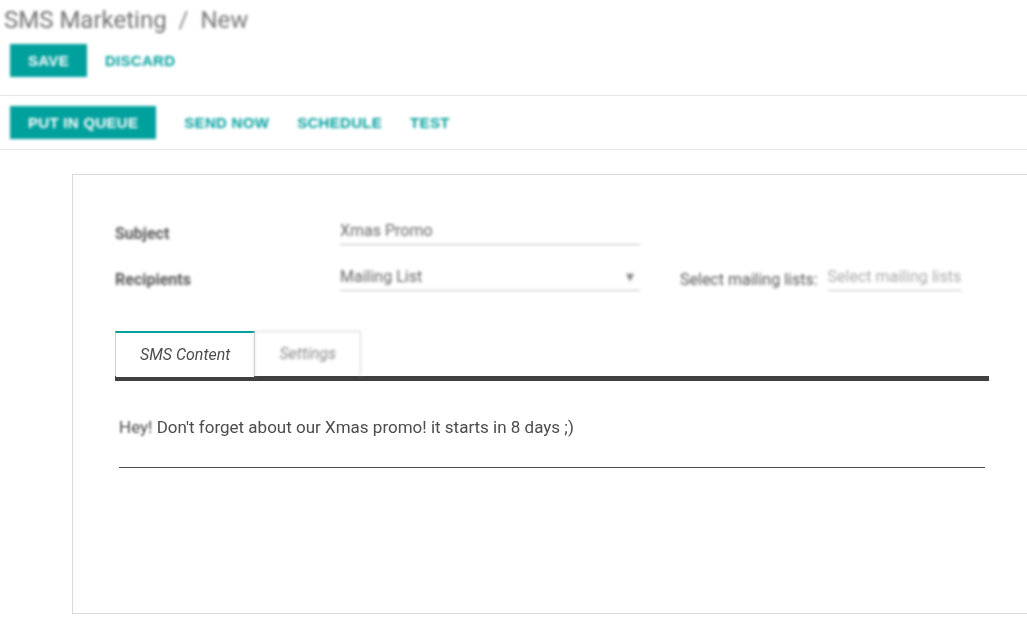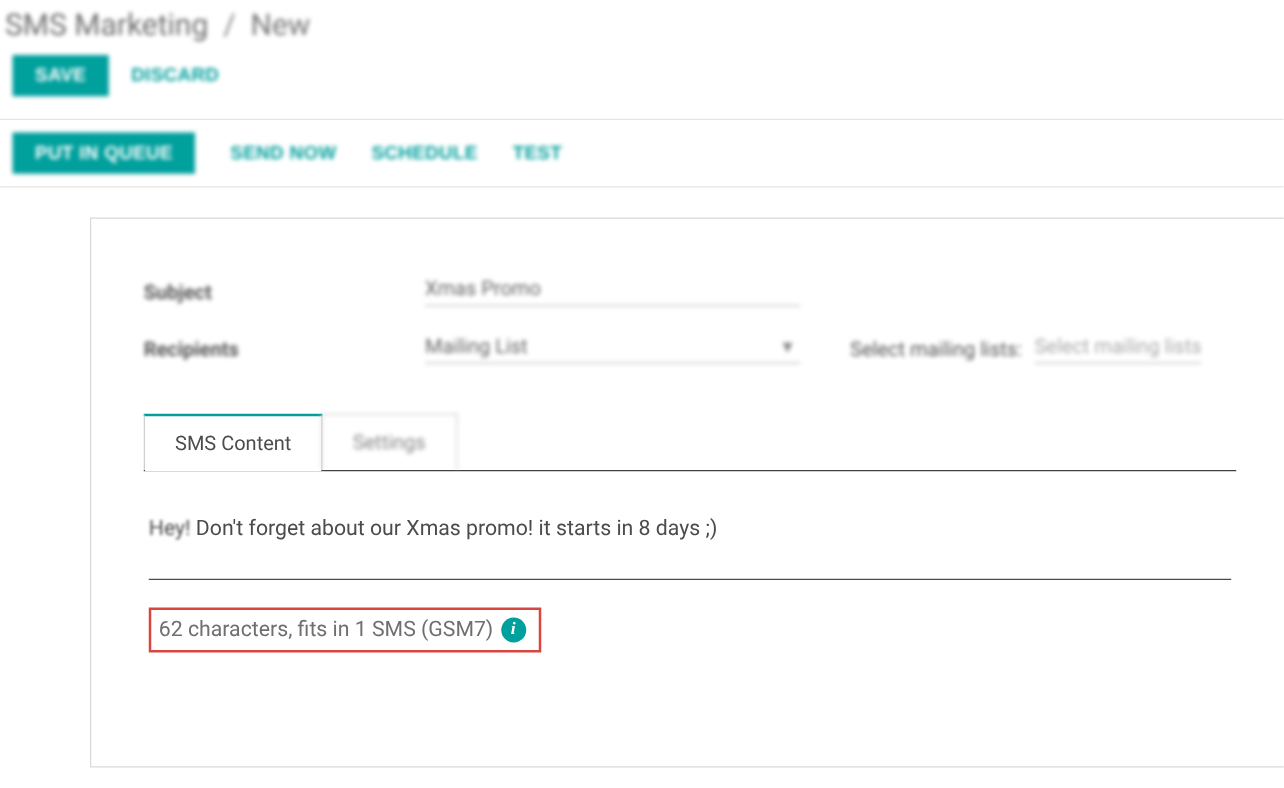--- a/index.html
+++ b/index.html
@@ -118,21 +118,22 @@
   .mailing-side .plc {
     color: #aaa;
     border-bottom: 1px solid #bdbdbd;
     padding-bottom: 4px;
   }
 
   
   .tabs {
     display: flex;
     margin-top: 40px;
-    border-bottom: 1px solid #404040;
+    border-bottom: 5px solid #404040;
+    font-style: italic;
   }
   .tab {
     padding: 12px 24px;
     border: 1px solid #d0d0d0;
     border-bottom: none;
     margin-right: -1px;
     cursor: pointer;
     color: #888;
     font-size: 16px;
     position: relative;
@@ -236,20 +237,16 @@
     <div class="tabs">
       <div class="tab active">SMS Content</div>
       <div class="tab blurred">Settings</div>
     </div>
 
     <div class="sms-body">
       <div class="sms-text">
         <span class="hey">Hey!</span><span> Don't forget about our Xmas promo! it starts in 8 days ;)</span>
       </div>
 
-      <div class="char-count-wrap">
-        <span class="char-count-text">62 characters, fits in 1 SMS (GSM7)</span>
-        <span class="info-icon">i</span>
-      </div>
     </div>
 
   </div>
 </div>
 
 </body></html>

